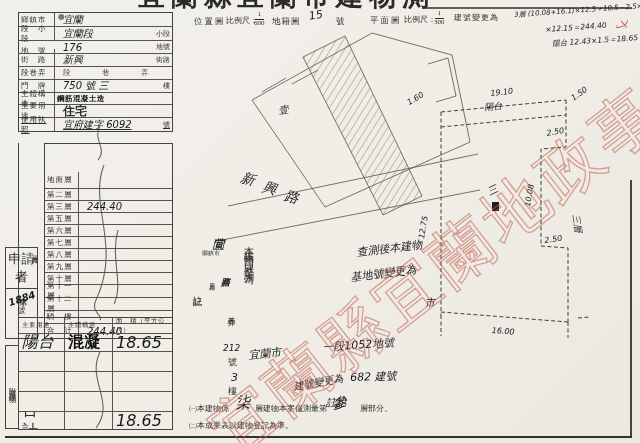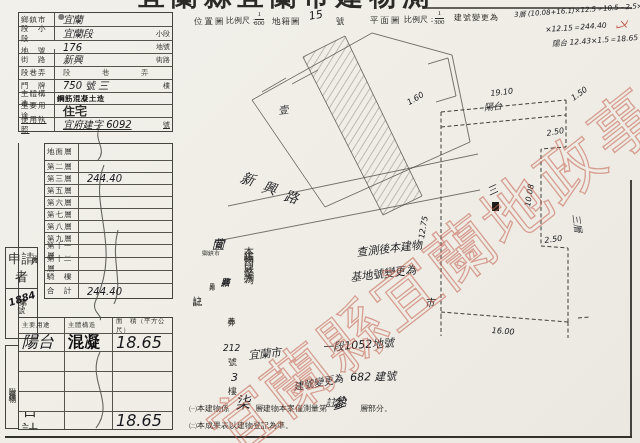--- a/index.html
+++ b/index.html
@@ -149,21 +149,21 @@
       </div>
       <div class="trow" style="height: 13px; text-decoration: underline;">
         <span class="tlabel print" style="width: 36px;">使用執照</span>
         <span class="tval hand">宜府建字 6092</span>
         <span class="tunit print">號</span>
       </div>
     </div>
 
   <div class="strip" style="left:18px;top:143px;width:26px;height:175px;"></div>
   <div id="floors-table" class="tbl" style="left:44px;top:143px;width:129px;">
-      <div class="trow" style="height: 17px;">
+      <div class="trow" style="height: 17px; margin-top: 28px;">
         <span class="tlabel print" style="width: 34px;">地面層</span>
         <span class="tval "></span>
         <span class="tunit print"></span>
       </div>
       <div class="trow" style="height: 12px;">
         <span class="tlabel print" style="width: 34px;">第二層</span>
         <span class="tval "></span>
         <span class="tunit print"></span>
       </div>
       <div class="trow" style="height: 12px;">
@@ -186,20 +186,25 @@
         <span class="tval "></span>
         <span class="tunit print"></span>
       </div>
       <div class="trow" style="height: 12px;">
         <span class="tlabel print" style="width: 34px;">第八層</span>
         <span class="tval "></span>
         <span class="tunit print"></span>
       </div>
       <div class="trow" style="height: 12px;">
         <span class="tlabel print" style="width: 34px;">第九層</span>
+        <span class="tval "></span>
+        <span class="tunit print"></span>
+      </div>
+      <div class="trow" style="height: 12px;">
+        <span class="tlabel print" style="width: 34px;">第十層</span>
         <span class="tval "></span>
         <span class="tunit print"></span>
       </div>
       <div class="trow" style="height: 13px;">
         <span class="tlabel print" style="width: 34px;">第十一層</span>
         <span class="tval "></span>
         <span class="tunit print"></span>
       </div>
       <div class="trow" style="height: 13px;">
         <span class="tlabel print" style="width: 34px;">第十二層</span>

